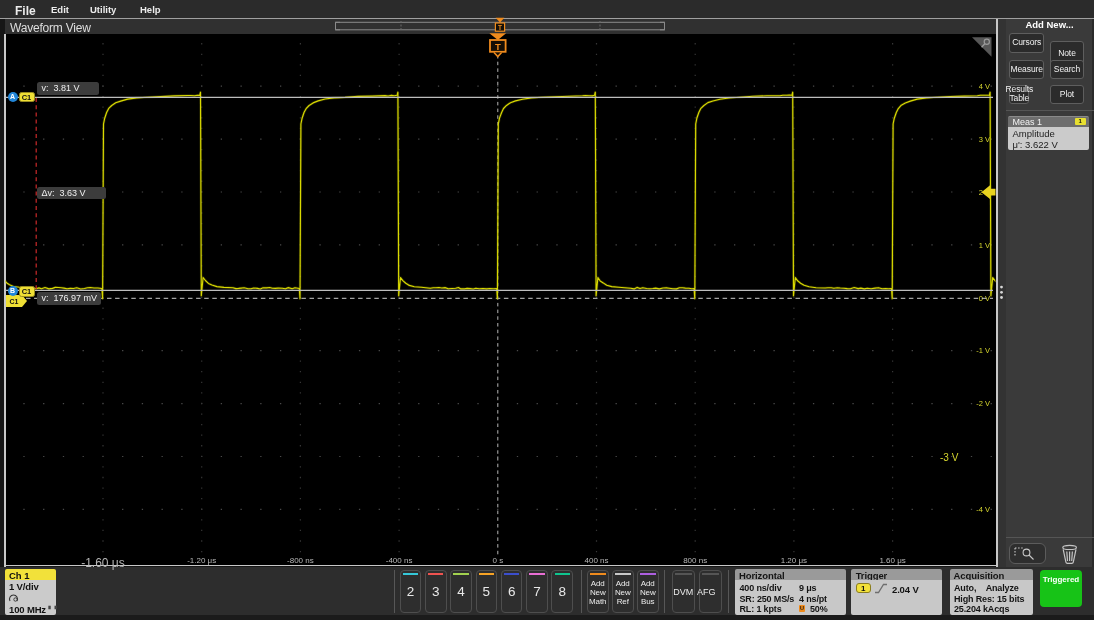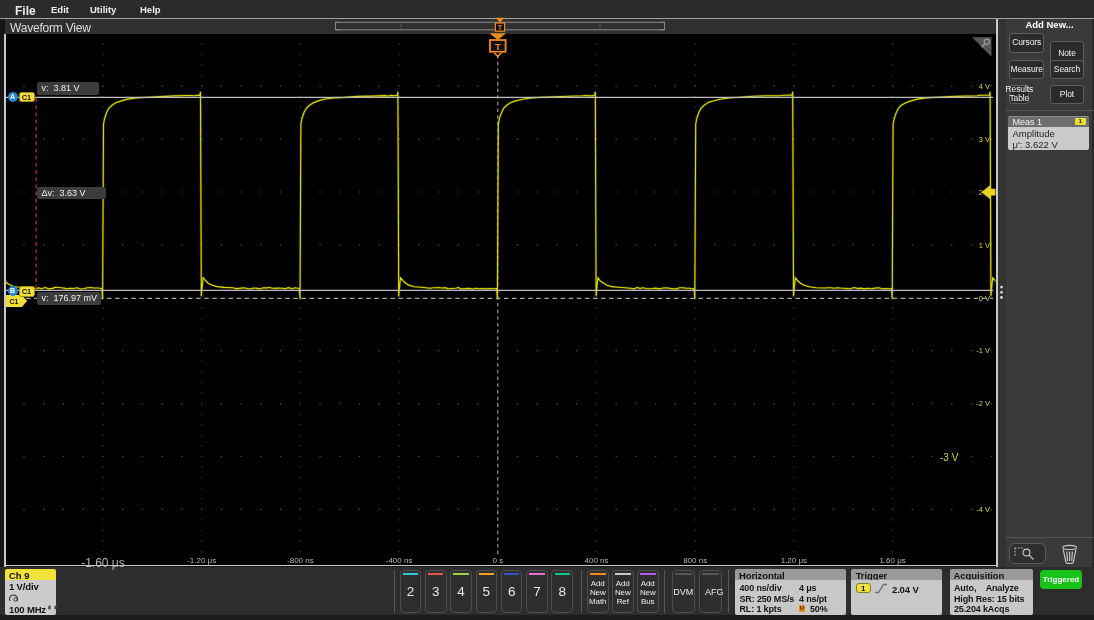--- a/index.html
+++ b/index.html
@@ -35,21 +35,21 @@
 <div class="abs" style="left:1012.5px;top:117px;color:#f2f2f2;font-size:9px">Meas 1</div>
 <div class="abs" style="left:1074.5px;top:118px;width:11.5px;height:6.5px;background:#e8e030;border-radius:1px;color:#111;font-size:6px;font-weight:bold;text-align:center;line-height:6.5px">1</div>
 <div class="abs" style="left:1008px;top:126.5px;width:81px;height:23.5px;background:#cbcbcb;border-radius:0 0 2px 2px"></div>
 <div class="abs" style="left:1012.5px;top:127.8px;color:#1c1c1c;font-size:9.5px">Amplitude</div>
 <div class="abs" style="left:1012.5px;top:139px;color:#1c1c1c;font-size:9.5px">μ': 3.622 V</div>
 <div class="abs" style="left:1005.5px;top:537.2px;width:88.5px;height:1.2px;background:#555"></div>
 <div class="abs" style="left:1009px;top:542.5px;width:37px;height:21px;background:#2e2e2e;border:1.2px solid #5c5c5c;border-radius:6px"></div>
 <div class="abs" style="left:0;top:567px;width:1094px;height:48px;background:#2d2d2d"></div>
 <div class="abs" style="left:0;top:615px;width:1094px;height:5px;background:#1b1b1b"></div>
 <div class="abs" style="left:5px;top:569px;width:51px;height:10.5px;background:#f2e13a;border-radius:2px 2px 0 0"></div>
-<div class="abs" style="left:9px;top:570px;color:#111;font-size:9.5px;font-weight:bold">Ch 9</div>
+<div class="abs" style="left:9px;top:570px;color:#111;font-size:9.5px;font-weight:bold">Ch 1</div>
 <div class="abs" style="left:5px;top:579.5px;width:51px;height:35.5px;background:#cbcbcb;border-radius:0 0 2px 2px"></div>
 <div class="abs" style="left:9px;top:581px;color:#111;font-size:9.5px;font-weight:bold;letter-spacing:-0.15px">1 V/div</div>
 <svg class="abs" style="left:8px;top:592.5px" width="12" height="9">
     <path d="M2,8 a4,4 0 1 1 7,0" stroke="#333" stroke-width="1.1" fill="none"></path>
     <circle cx="7.5" cy="6.5" r="1.7" fill="none" stroke="#333" stroke-width="0.9"></circle>
   </svg>
 <div class="abs" style="left:9px;top:603.5px;color:#111;font-size:9.5px;font-weight:bold;letter-spacing:-0.15px">100 MHz <span style="font-size:5.5px;vertical-align:2.5px;color:#444">▘▝</span></div>
 <div class="chbtn" style="left:399.6px;top:570px;width:21.7px;height:43px"></div>
 <div class="abs" style="left:402.8px;top:573.2px;width:15.3px;height:1.8px;background:#35c7d8"></div>
 <div class="abs" style="left:399.6px;top:584px;width:21.7px;text-align:center;color:#e8e8e8;font-size:13.5px">2</div>
@@ -82,46 +82,46 @@
 <div class="abs" style="left:615.0px;top:573.2px;width:15.5px;height:1.8px;background:#c8c8c8"></div>
 <div class="abs" style="left:609px;top:578.5px;width:27.5px;text-align:center;color:#ececec;font-size:8px;line-height:9px;letter-spacing:-0.1px">Add<br>New<br>Ref</div>
 <div class="chbtn" style="left:637px;top:570px;width:21.5px;height:43px"></div>
 <div class="abs" style="left:640.0px;top:573.2px;width:15.5px;height:1.8px;background:#ad5fe0"></div>
 <div class="abs" style="left:634px;top:578.5px;width:27.5px;text-align:center;color:#ececec;font-size:8px;line-height:9px;letter-spacing:-0.1px">Add<br>New<br>Bus</div>
 <div class="chbtn" style="left:671.5px;top:570px;width:23.5px;height:43px"></div>
 <div class="abs" style="left:674.5px;top:573.2px;width:17.5px;height:1.5px;background:#555"></div>
 <div class="abs" style="left:669.5px;top:586.5px;width:27.5px;text-align:center;color:#ececec;font-size:9px">DVM</div>
 <div class="chbtn" style="left:699px;top:570px;width:22.5px;height:43px"></div>
 <div class="abs" style="left:702.0px;top:573.2px;width:16.5px;height:1.5px;background:#555"></div>
-<div class="abs" style="left:697px;top:586.5px;width:26.5px;text-align:right;color:#ececec;font-size:9px">AFG</div>
+<div class="abs" style="left:697px;top:586.5px;width:26.5px;text-align:left;color:#ececec;font-size:9px">AFG</div>
 <div class="hdr" style="left:735.3px;top:568.7px;width:110.5px;height:10.9px"></div>
 <div class="ht" style="left:739px;top:569.6px">Horizontal</div>
 <div class="bdy" style="left:735.3px;top:579.6px;width:110.5px;height:35.1px"></div>
 <div class="pt" style="left:739.5px;top:583.0px">400 ns/div</div>
 <div class="pt" style="left:739.5px;top:593.8px">SR: 250 MS/s</div>
 <div class="pt" style="left:739.5px;top:604.4px">RL: 1 kpts</div>
-<div class="pt" style="left:799px;top:583.0px">4 μs</div>
+<div class="pt" style="left:799px;top:583.0px">9 μs</div>
 <div class="pt" style="left:799px;top:593.8px">4 ns/pt</div>
 <div class="pt" style="left:810px;top:604.4px">50%</div>
 <div class="abs" style="left:798.8px;top:605px;width:6.6px;height:7px;background:#ef8b1d;border-radius:1px;color:#111;font-size:5.5px;font-weight:bold;text-align:center;line-height:7px">U</div>
 <div class="hdr" style="left:851.2px;top:568.7px;width:91.3px;height:10.9px"></div>
 <div class="ht" style="left:855.7px;top:569.6px">Trigger</div>
 <div class="bdy" style="left:851.2px;top:579.6px;width:91.3px;height:35.1px"></div>
 <div class="abs" style="left:856px;top:583.2px;width:14.5px;height:10px;background:#f2e13a;border:1px solid #8a7d20;border-radius:3px;color:#111;font-size:8px;font-weight:bold;text-align:center;line-height:9px">1</div>
 <svg class="abs" style="left:874px;top:583px" width="14" height="11">
     <path d="M1,9.5 h3.5 l5,-8 h3.5" stroke="#6e6e6e" stroke-width="1.3" fill="none"></path>
   </svg>
 <div class="pt" style="left:892px;top:584px;font-size:9.5px">2.04 V</div>
 <div class="hdr" style="left:949.5px;top:568.7px;width:83.5px;height:10.9px"></div>
 <div class="ht" style="left:953.6px;top:569.6px">Acquisition</div>
 <div class="bdy" style="left:949.5px;top:579.6px;width:83.5px;height:35.9px"></div>
 <div class="pt" style="left:954px;top:583.0px">Auto, &nbsp;&nbsp;&nbsp;Analyze</div>
 <div class="pt" style="left:954px;top:593.8px">High Res: 15 bits</div>
 <div class="pt" style="left:954px;top:604.4px">25.204 kAcqs</div>
-<div class="abs" style="left:1040px;top:569.5px;width:42px;height:19px;background:#17c317;border-radius:4px;color:#fff;font-size:8px;font-weight:bold;text-align:center;line-height:20.5px">Triggered</div>
+<div class="abs" style="left:1040px;top:569.5px;width:42px;height:37px;background:#17c317;border-radius:4px;color:#fff;font-size:8px;font-weight:bold;text-align:center;line-height:20.5px">Triggered</div>
 <svg class="abs" style="left:0;top:0;z-index:5" width="1094" height="620" viewBox="0 0 1094 620">
 <defs>
       <clipPath id="plot">
         <rect x="5.5" y="33.5" width="990" height="531"></rect>
       </clipPath>
     </defs>
 <g clip-path="url(#plot)">
 <line x1="7" y1="86.2" x2="993" y2="86.2" stroke="#4a4a4a" stroke-width="1.2" stroke-dasharray="1.3 18.44" stroke-dashoffset="-95.3"></line>
       <line x1="7" y1="139.1" x2="993" y2="139.1" stroke="#4a4a4a" stroke-width="1.2" stroke-dasharray="1.3 18.44" stroke-dashoffset="-95.3"></line>
       <line x1="7" y1="192.0" x2="993" y2="192.0" stroke="#4a4a4a" stroke-width="1.2" stroke-dasharray="1.3 18.44" stroke-dashoffset="-95.3"></line>

